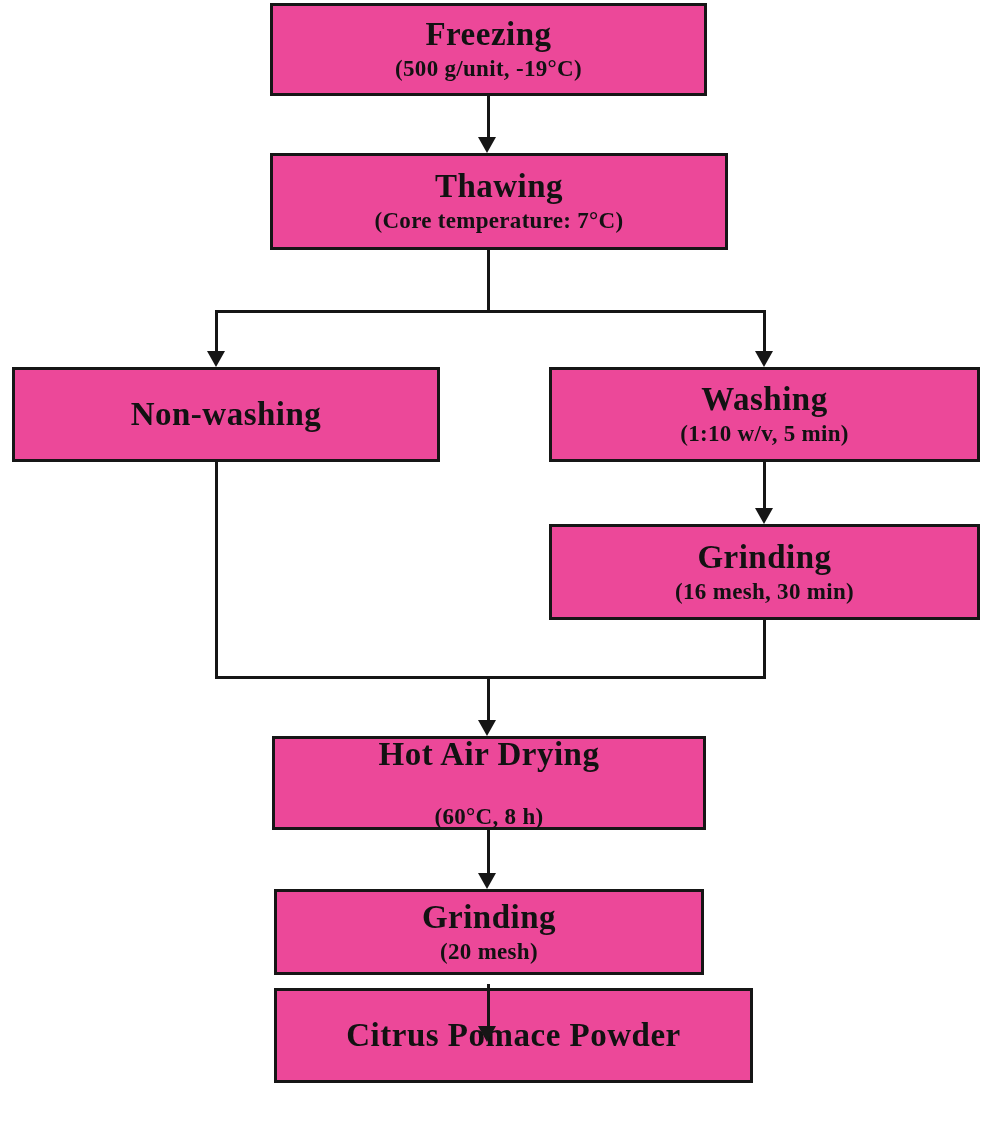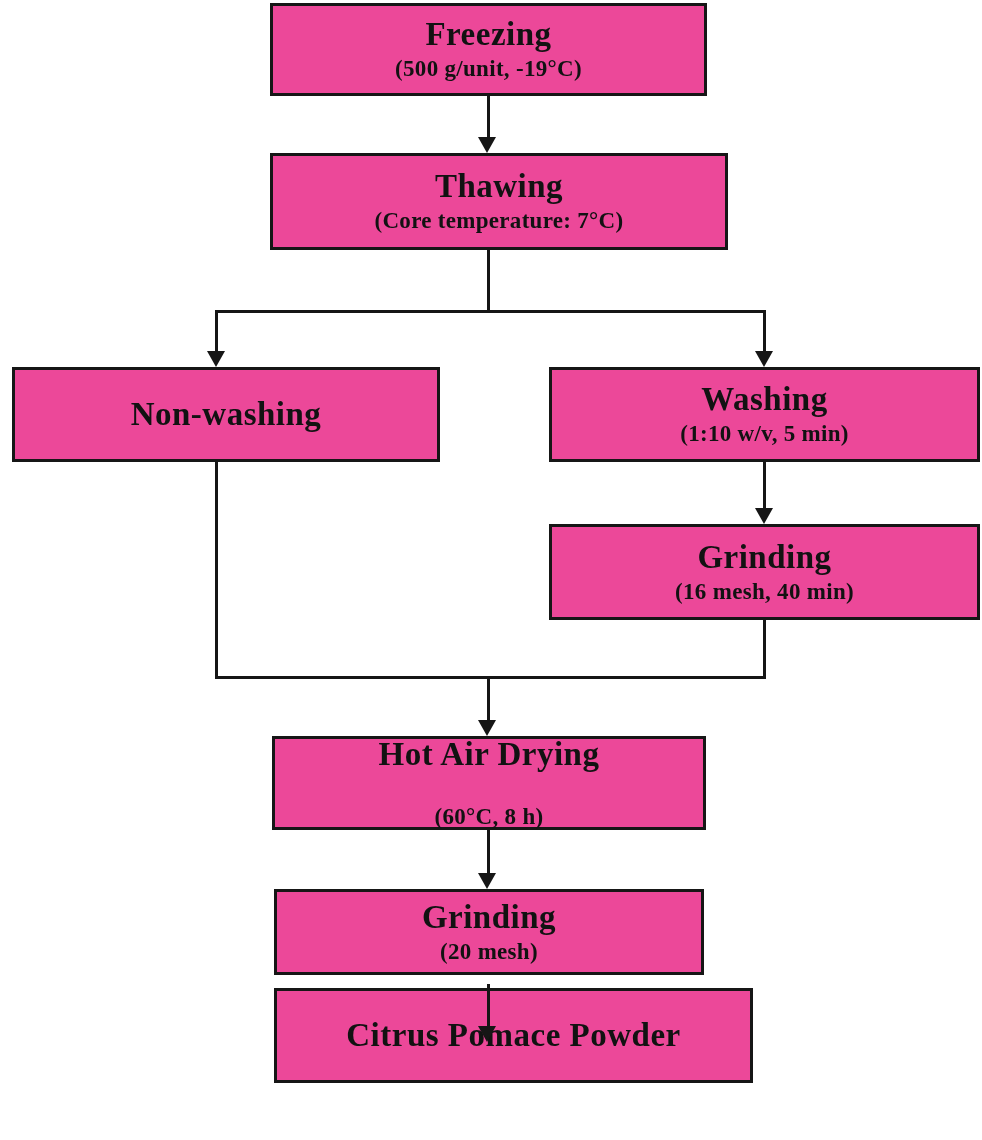--- a/index.html
+++ b/index.html
@@ -85,21 +85,21 @@
     <span class="node-label">Non-washing</span>
   </div>
 
   <div class="node" id="node-washing">
     <span class="node-label">Washing</span>
     <span class="node-detail">(1:10 w/v, 5 min)</span>
   </div>
 
   <div class="node" id="node-draining">
     <span class="node-label">Grinding</span>
-    <span class="node-detail">(16 mesh, 40 min)</span>
+    <span class="node-detail">(16 mesh, 30 min)</span>
   </div>
 
   <div class="node" id="node-hot-air-drying">
     <span class="node-label">Hot Air Drying</span>
     <span class="node-detail">(60°C, 8 h)</span>
   </div>
 
   <div class="node" id="node-grinding">
     <span class="node-label">Grinding</span>
     <span class="node-detail">(20 mesh)</span>

